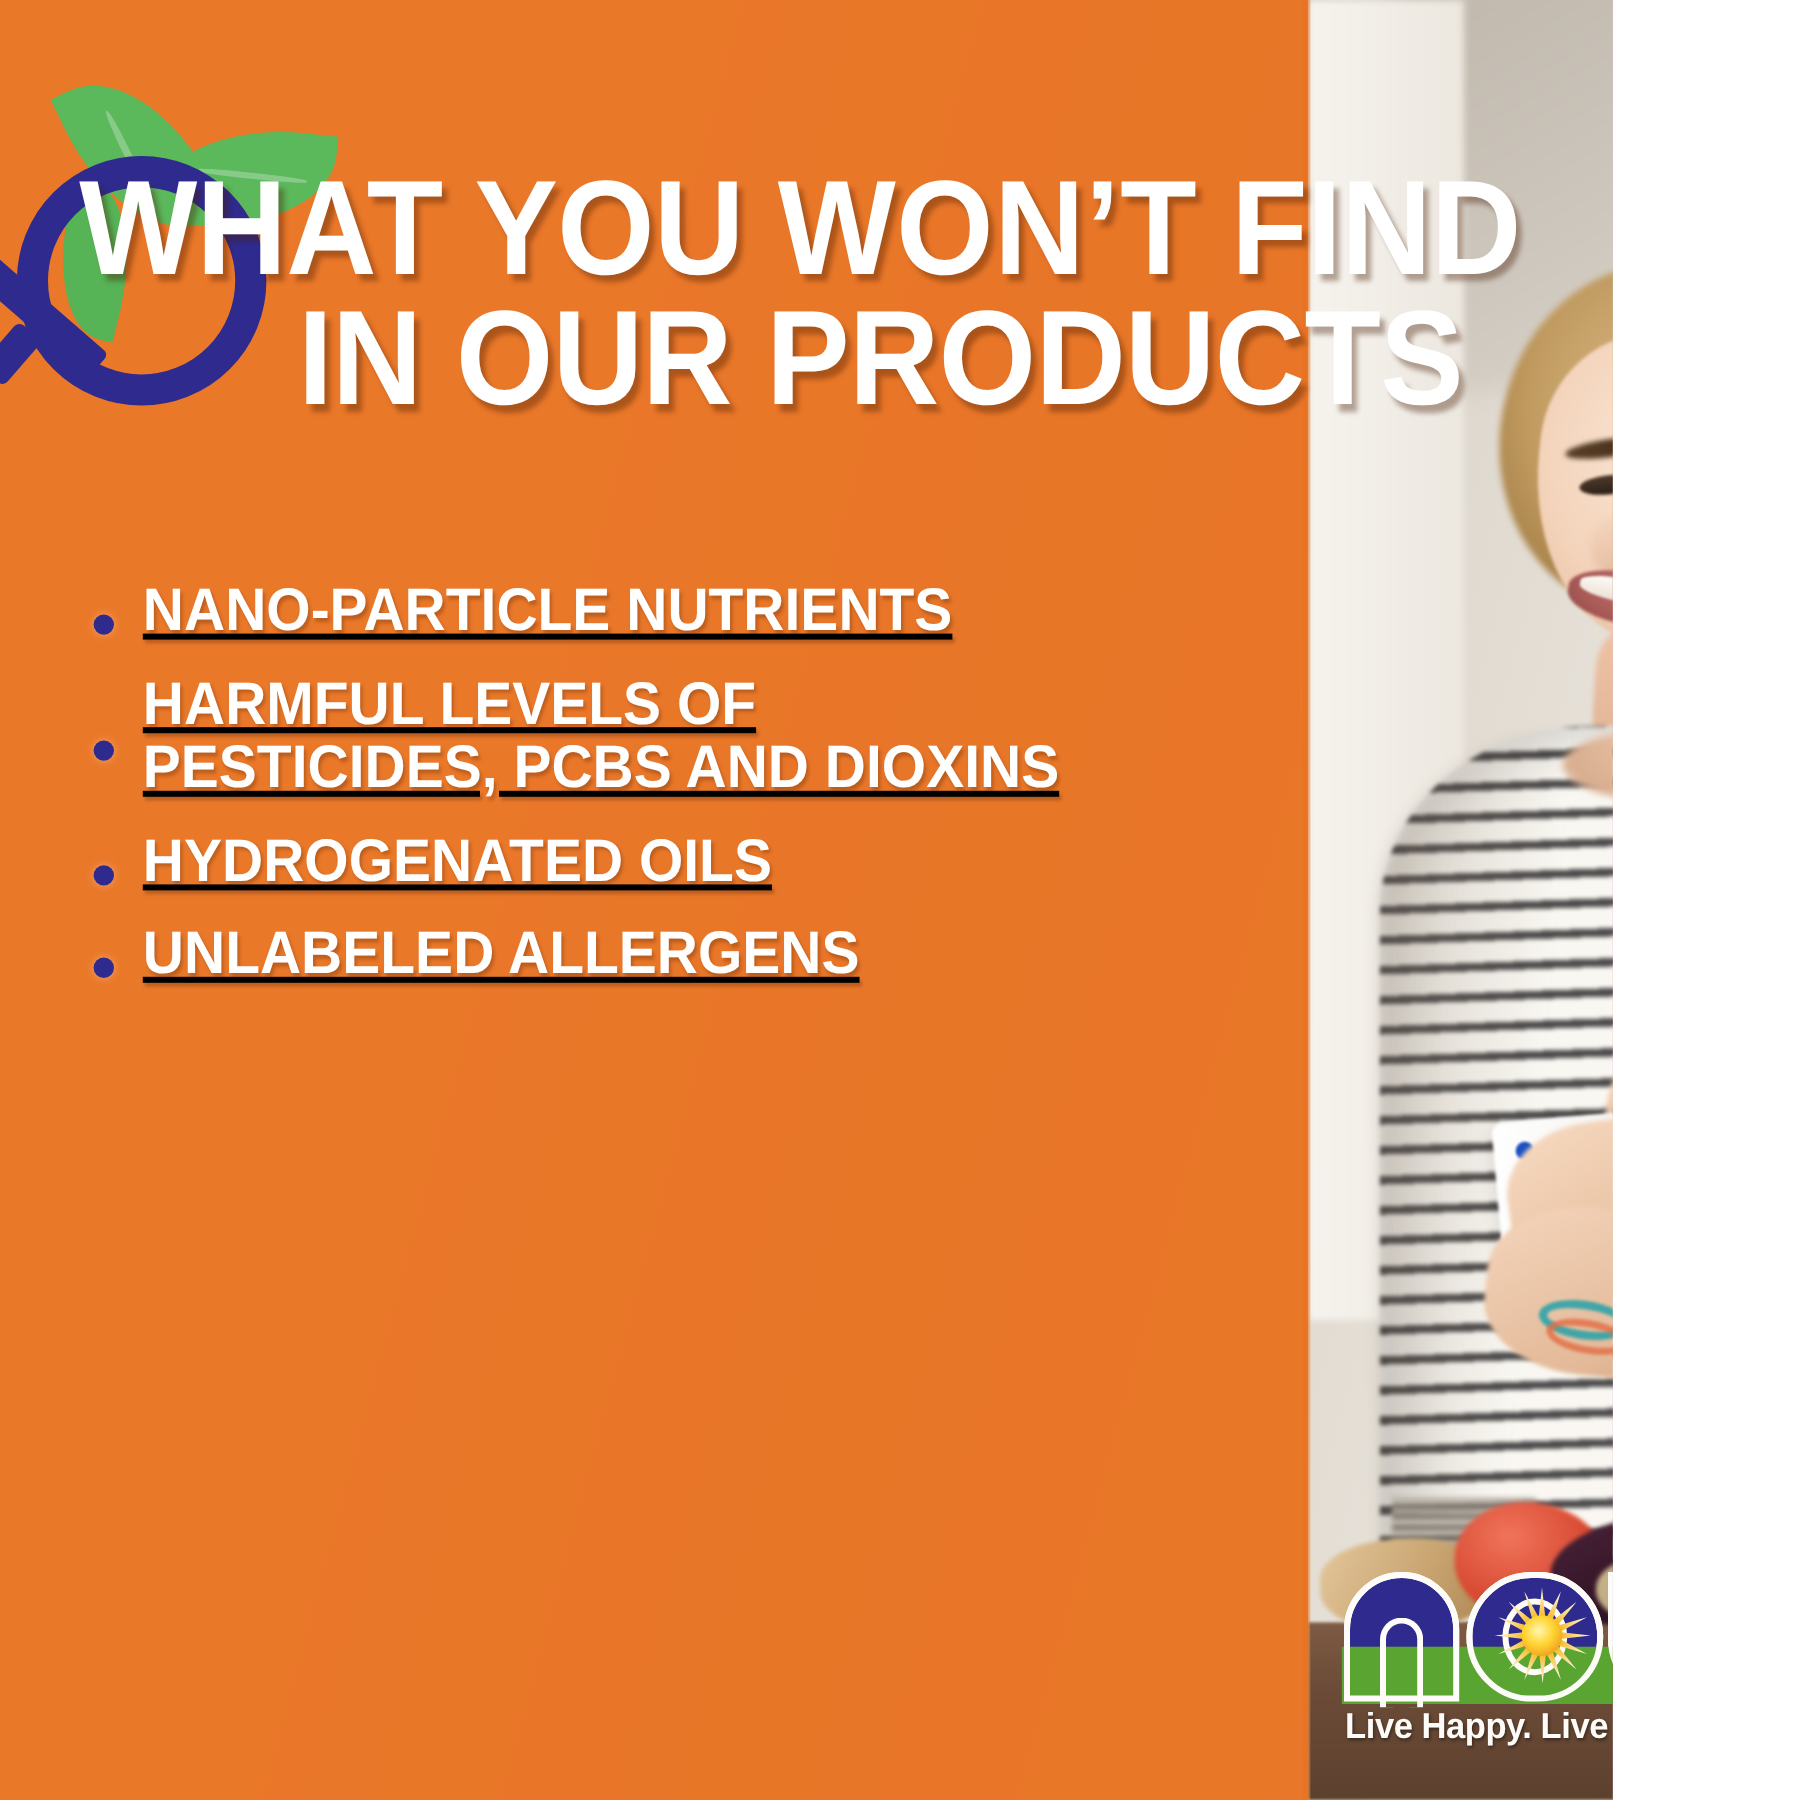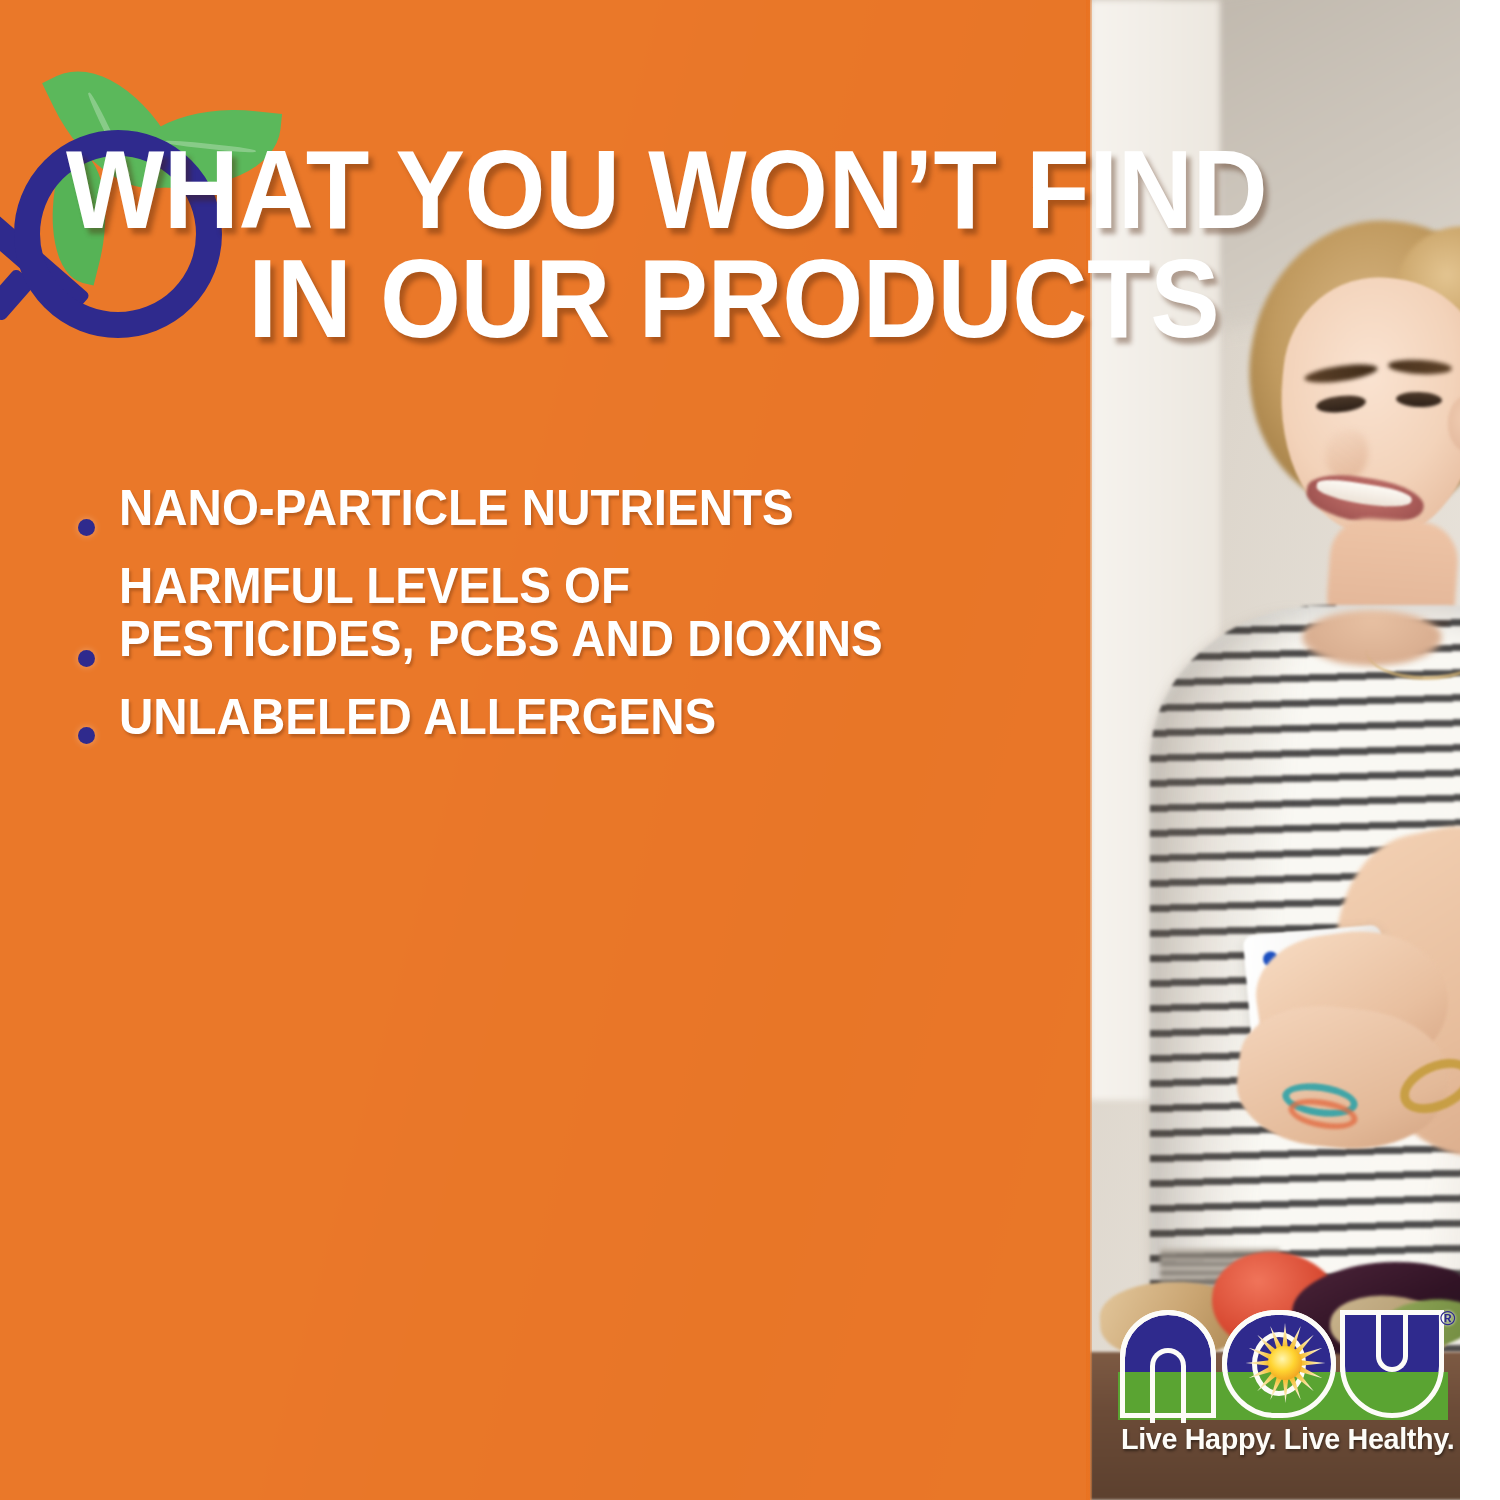--- a/index.html
+++ b/index.html
@@ -5,21 +5,21 @@
   * { margin:0; padding:0; box-sizing:border-box; }
   html,body { width:1500px; height:1500px; overflow:hidden; }
   body {
     font-family:"Liberation Sans", sans-serif;
     background:#ffffff;
   }
 
   
   #canvas {
     position:relative;
-    width:1460px;
+    width:1344px;
     height:1500px;
     overflow:hidden;
     background:#ec4899;
   }
 
   
   .photo-layer {
     position:absolute;
     inset:0;
     overflow:hidden;
@@ -291,22 +291,23 @@
   }
   .headline .strong { font-weight:700; letter-spacing:0.5px; }
   .hl-line2 { padding-left:196px; }
 
   
   .bullets {
     position:absolute; left:78px; top:482px; width:1000px;
   }
   .bullet-row {
     display:flex;
-    align-items:flex-end;
+    align-items:center;
     margin-bottom:24px;
+    text-decoration:underline;
   }
   .bullet-dot {
     flex:0 0 auto;
     width:17px; height:17px;
     border-radius:50%;
     background:#2f2a8d;
     margin-top:24px;
     margin-right:24px;
     box-shadow:0 0 7px rgba(255,255,255,.32);
   }
@@ -482,20 +483,24 @@
       <span class="bullet-dot"></span>
       <span class="bullet-text">NANO-PARTICLE NUTRIENTS</span>
     </div>
     <div class="bullet-row">
       <span class="bullet-dot"></span>
       <span class="bullet-text">HARMFUL LEVELS OF
 PESTICIDES, PCBS AND DIOXINS</span>
     </div>
     <div class="bullet-row">
       <span class="bullet-dot"></span>
+      <span class="bullet-text">HYDROGENATED OILS</span>
+    </div>
+    <div class="bullet-row">
+      <span class="bullet-dot"></span>
       <span class="bullet-text">UNLABELED ALLERGENS</span>
     </div>
   </div>
 
   <div class="now-logo">
     <div class="now-word">
       <div class="now-shape nl-n"></div>
       <div class="now-shape nl-o"></div>
       <div class="now-shape nl-w"></div>
 

